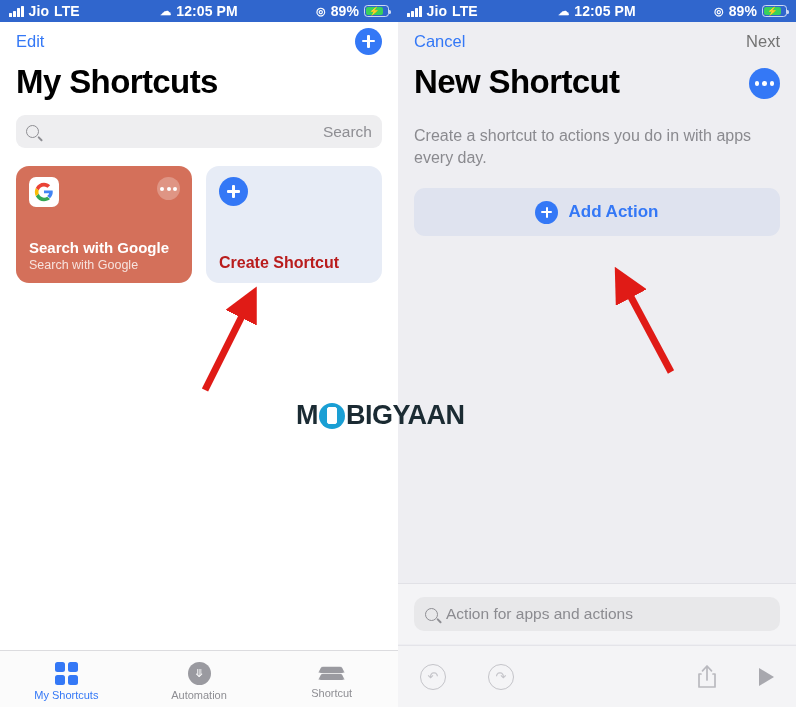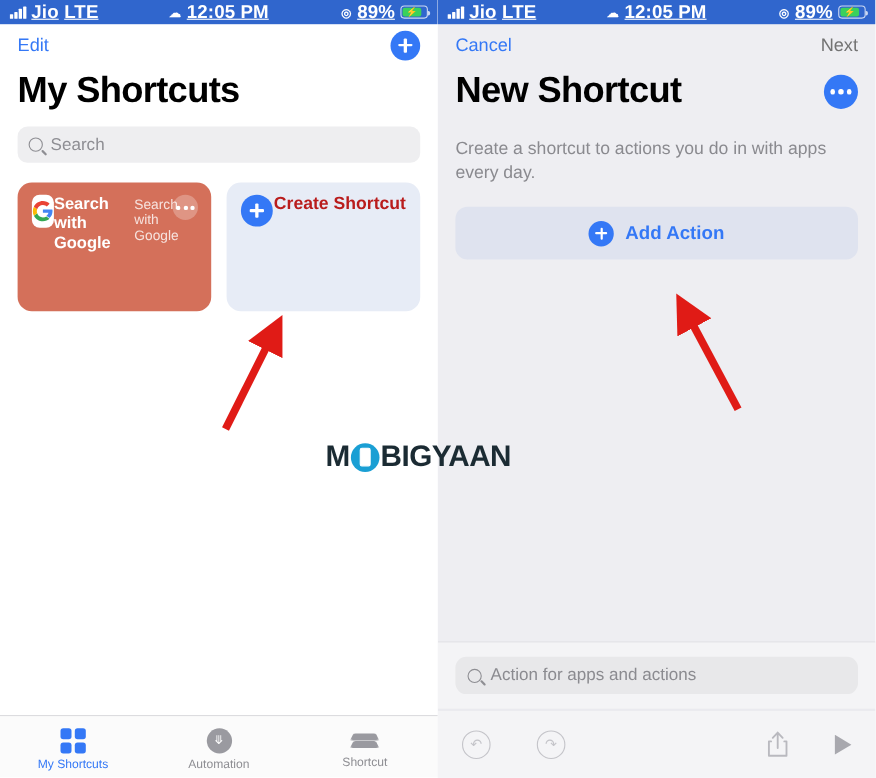--- a/index.html
+++ b/index.html
@@ -37,21 +37,21 @@
   .sb-left  { display: flex; align-items: center; gap: 5px; padding-left: 9px; }
   .sb-mid   { position: absolute; left: 0; right: 0; display: flex; justify-content: center;
               align-items: center; gap: 5px; pointer-events: none; }
   .sb-right { margin-left: auto; display: flex; align-items: center; gap: 5px; padding-right: 9px; }
   .sig-bars { display: flex; align-items: flex-end; gap: 1.5px; height: 11px; }
   .sig-bars i { display: block; width: 2.5px; background: #ffffff; border-radius: .5px; }
   .sig-bars i:nth-child(1) { height: 4px; }
   .sig-bars i:nth-child(2) { height: 6px; }
   .sig-bars i:nth-child(3) { height: 8.5px; }
   .sig-bars i:nth-child(4) { height: 11px; }
-  .sb-text { font-size: 17px; font-weight: bold; text-decoration: underline; }
+  .sb-text { font-size: 14px; font-weight: bold; }
   .battery {
     width: 25px; height: 12px; border: 1.3px solid rgba(255,255,255,.75);
     border-radius: 3.5px; position: relative; display: flex; align-items: center;
     padding: 1px;
   }
   .battery:after {
     content:''; position: absolute; right: -3.4px; top: 3.6px;
     width: 2px; height: 4.5px; background: rgba(255,255,255,.75); border-radius: 0 1.5px 1.5px 0;
   }
   .battery .fill {
@@ -92,39 +92,39 @@
   .dots-btn {
     width: 31px; height: 31px; border-radius: 50%; background: #3478f6;
     display: flex; align-items: center; justify-content: center; gap: 3px;
     border: none; cursor: pointer; margin-top: 6px;
   }
   .dots-btn span { width: 4.6px; height: 4.6px; border-radius: 50%; background: #ffffff; display: block; }
 
   
   .search-field {
     margin: 14px 16px 0 16px; height: 33px; background: #eeeef0;
-    border-radius: 9px; display: flex; align-items: center; padding: 0 10px; gap: 7px;
+    border-radius: 9px; display: flex; align-items: center; padding: 0 10px; gap: 7px; justify-content: space-between;
   }
   .search-field .ph { color: #8e8e93; font-size: 15.5px; }
   .mag {
     width: 13px; height: 13px; border: 1.7px solid #8e8e93; border-radius: 50%;
     position: relative; flex: none;
   }
   .mag:after {
     content: ''; position: absolute; width: 1.7px; height: 5.5px; background: #8e8e93;
     right: -2.2px; bottom: -4.3px; transform: rotate(-45deg); border-radius: 1px;
   }
 
   
   .cards {
     display: flex; gap: 14px; margin: 18px 16px 0 16px;
   }
   .card {
     width: 176px; height: 117px; border-radius: 13px; position: relative;
-    padding: 11px 13px; display: flex; flex-direction: row; cursor: pointer;
+    padding: 11px 13px; display: flex; flex-direction: column; cursor: pointer;
   }
   .card-google { background: #d4705a; }
   .card-create { background: #e7ecf6; }
   .g-icon {
     width: 30px; height: 30px; background: #ffffff; border-radius: 7px;
     display: flex; align-items: center; justify-content: center;
     font-size: 20px; font-weight: bold; line-height: 1;
   }
   .card-dots {
     position: absolute; top: 11px; right: 12px; width: 23px; height: 23px;

